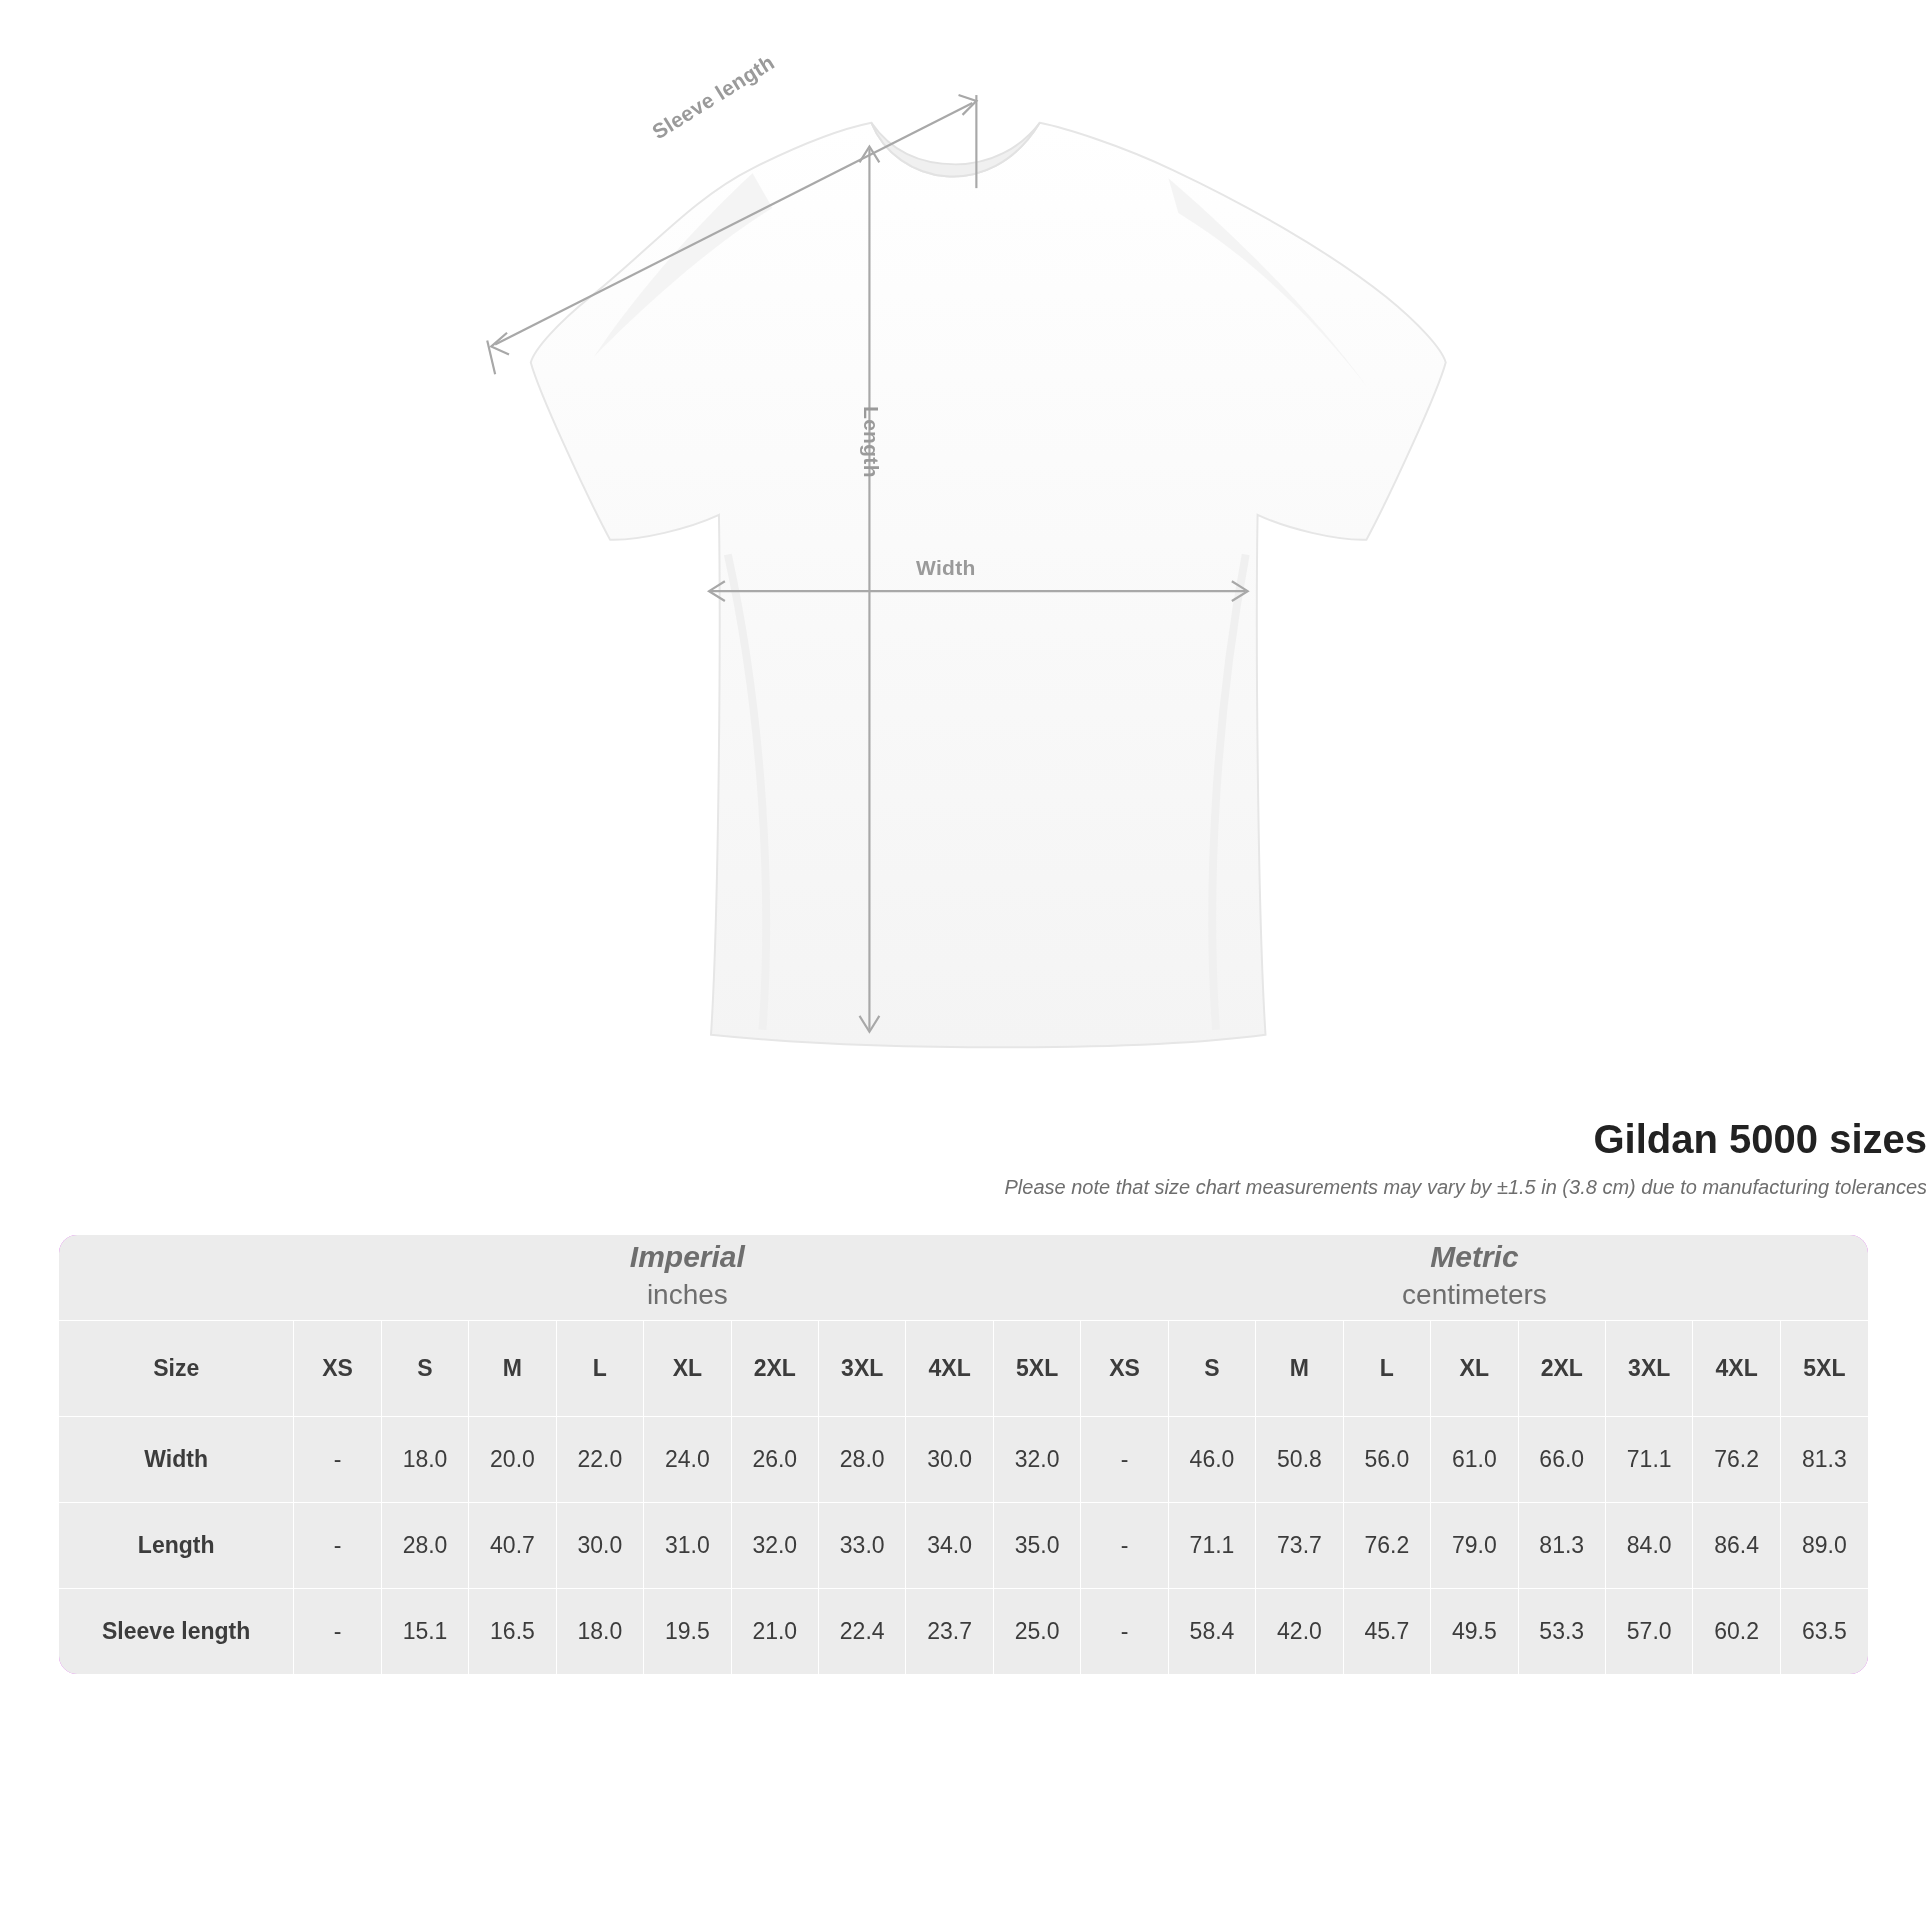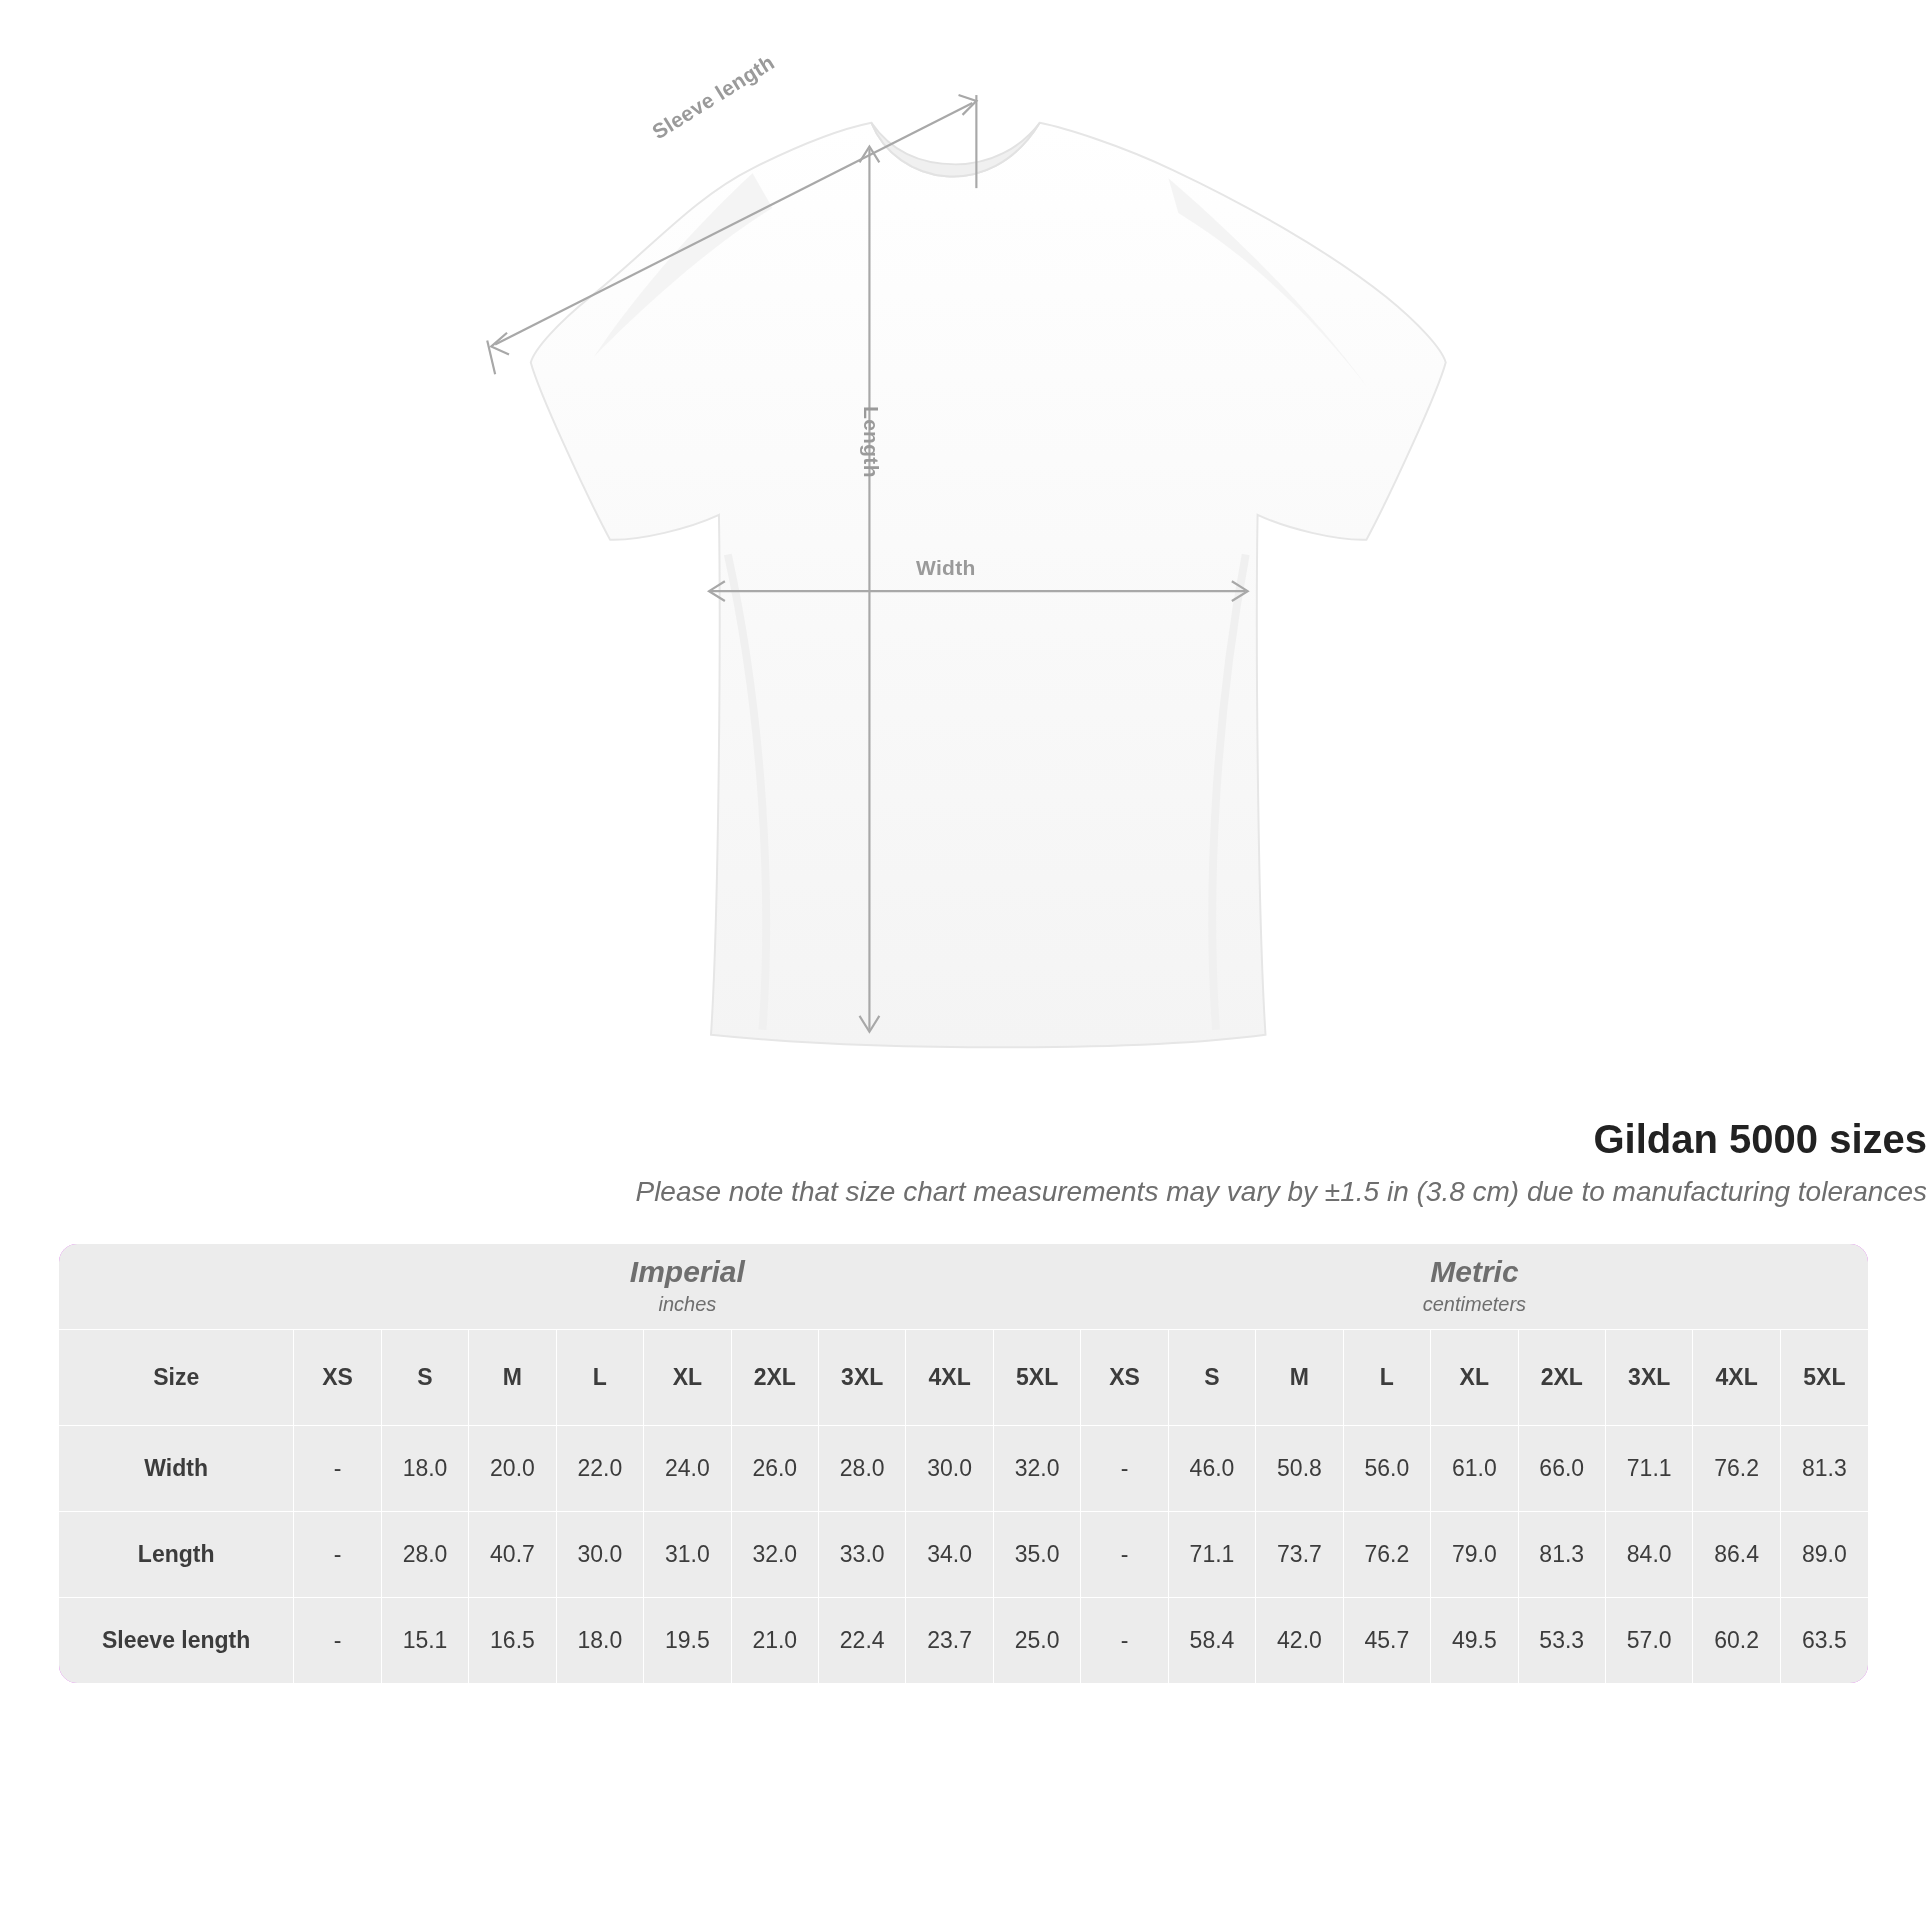--- a/index.html
+++ b/index.html
@@ -56,21 +56,21 @@
     text-align: right;
     margin-top: 8px;
   }
   .title {
     font-size: 40px;
     font-weight: bold;
     color: #222;
     margin: 0 0 14px 0;
   }
   .subtitle {
-    font-size: 28px;
+    font-size: 20px;
     font-style: italic;
     color: #6e6e6e;
     margin: 0;
     padding-left: 40px;
   }
 
   
   .table-wrap {
     margin: 36px 59px 0 59px;
     border-radius: 18px;
@@ -97,22 +97,21 @@
     border: none !important;
   }
   .unit-name {
     font-size: 30px;
     font-style: italic;
     font-weight: bold;
     color: #6e6e6e;
     line-height: 1.18;
   }
   .unit-sub {
-    font-size: 20px;
-    font-style: italic;
+    font-size: 28px;
     color: #6e6e6e;
     line-height: 1.5;
   }
   .blank-cell {
     background: #ececec;
     border: none !important;
   }
   .row-head {
     font-weight: bold;
     font-size: 24px;

